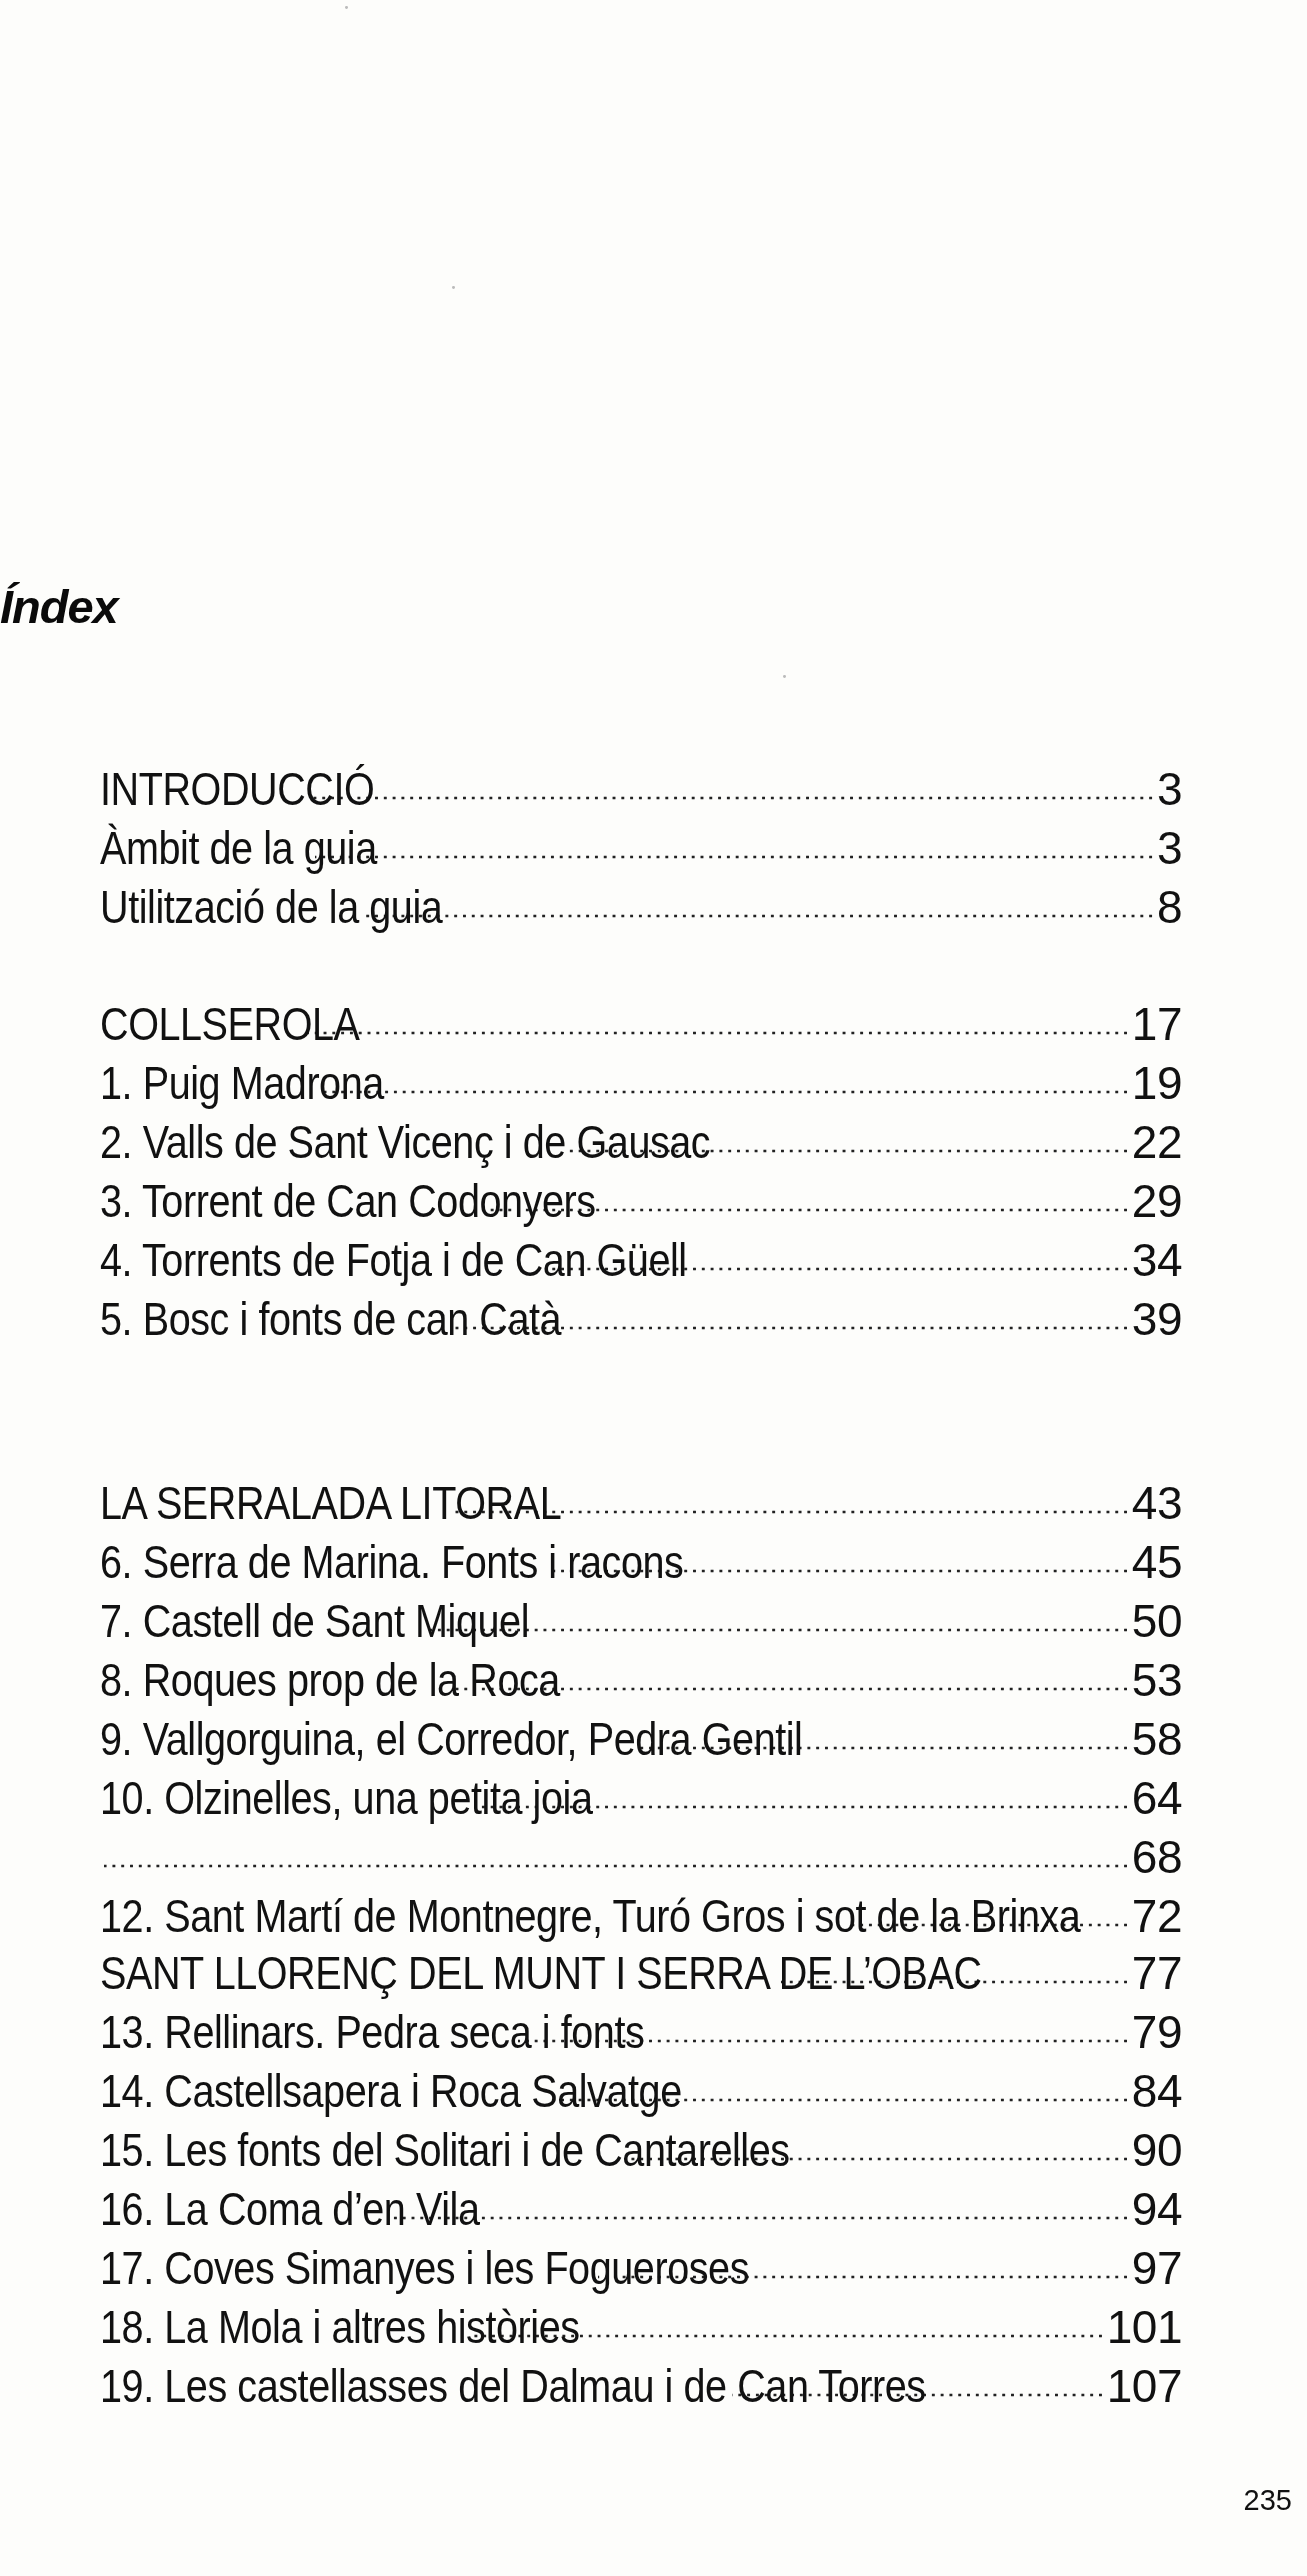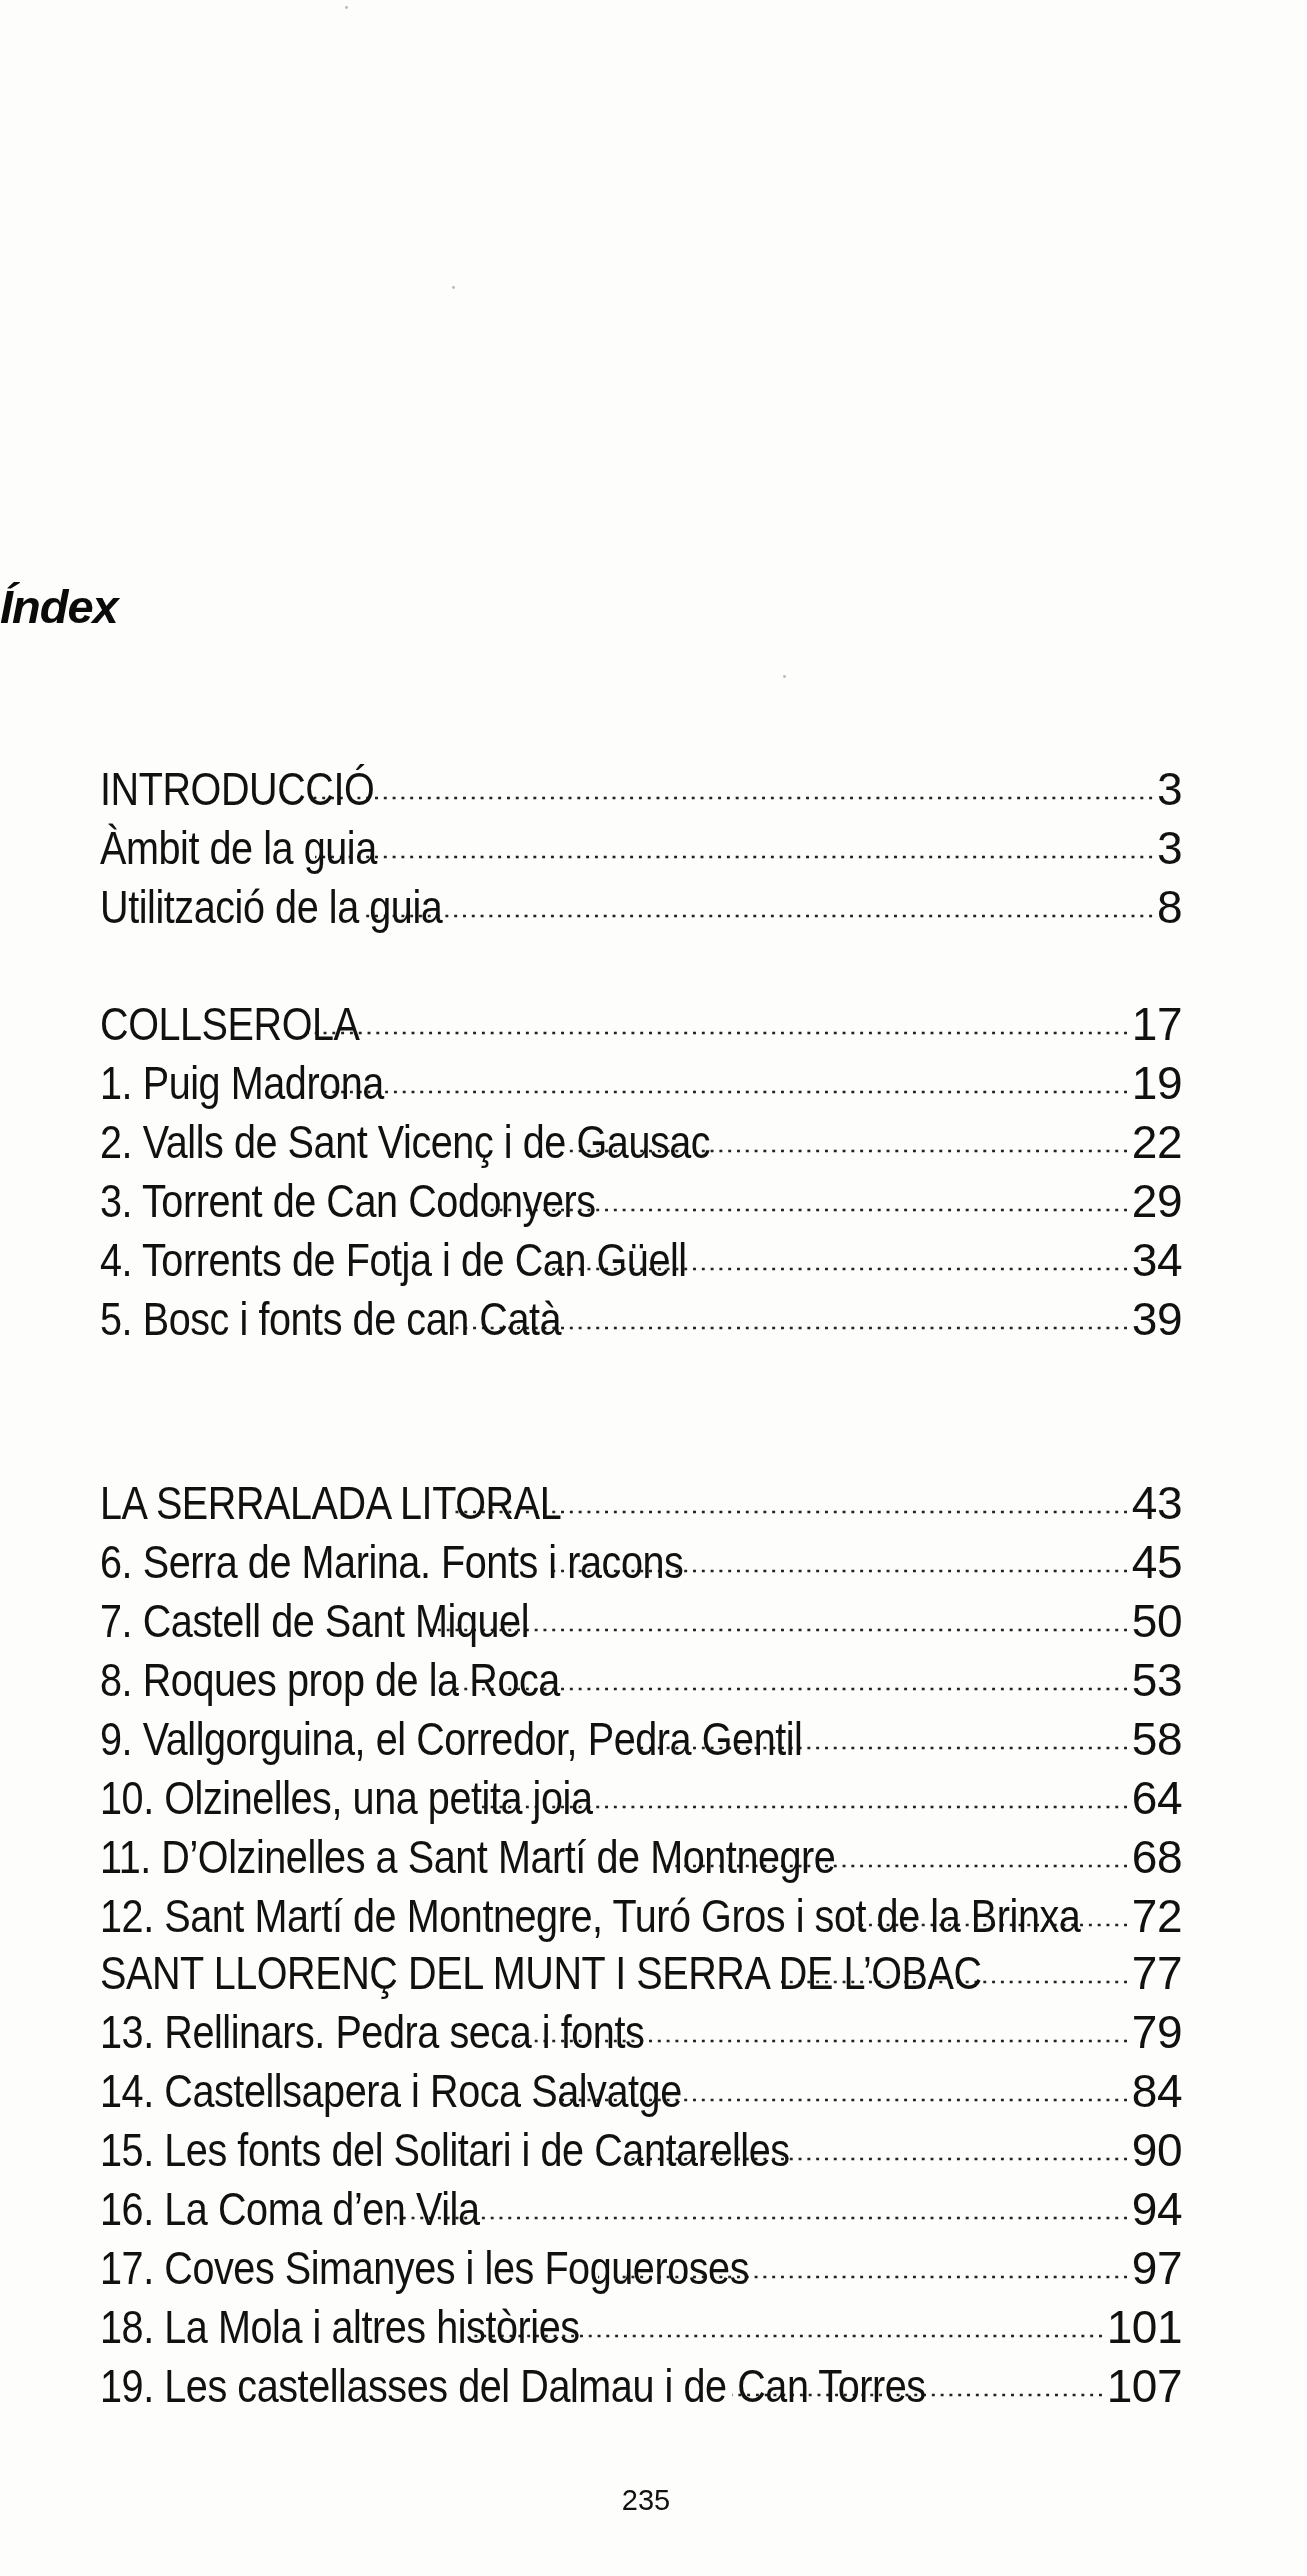--- a/index.html
+++ b/index.html
@@ -69,21 +69,21 @@
     .cond {
       display: inline-block;
       transform: scaleX(0.86);
       transform-origin: left bottom;
     }
     .page-number {
       position: absolute;
       left: 0;
       width: 1292px;
       top: 2484px;
-      text-align: center;
+      text-align: right;
       font-size: 29px;
       color: #111;
     }
     .speck {
       position: absolute;
       width: 2.9px;
       height: 2.9px;
       border-radius: 50%;
       background: #bbb;
     }
@@ -171,21 +171,20 @@
       <span class="label" style="width: 534px;"><span class="cond">9. Vallgorguina, el Corredor, Pedra Gentil</span></span>
       <span class="leader"></span>
       <span class="page">58</span>
     </div>
     <div class="row">
       <span class="label" style="width: 374px;"><span class="cond">10. Olzinelles, una petita joia</span></span>
       <span class="leader"></span>
       <span class="page">64</span>
     </div>
     <div class="row">
-      <span class="label" style="width: 559px;"><span class="cond">11. D’Olzinelles a Sant Martí de Montnegre</span></span>
       <span class="leader"></span>
       <span class="page">68</span>
     </div>
     <div class="row">
       <span class="label" style="width: 746px;"><span class="cond">12. Sant Martí de Montnegre, Turó Gros i sot de la Brinxa</span></span>
       <span class="leader"></span>
       <span class="page">72</span>
     </div>
   </div>
 

